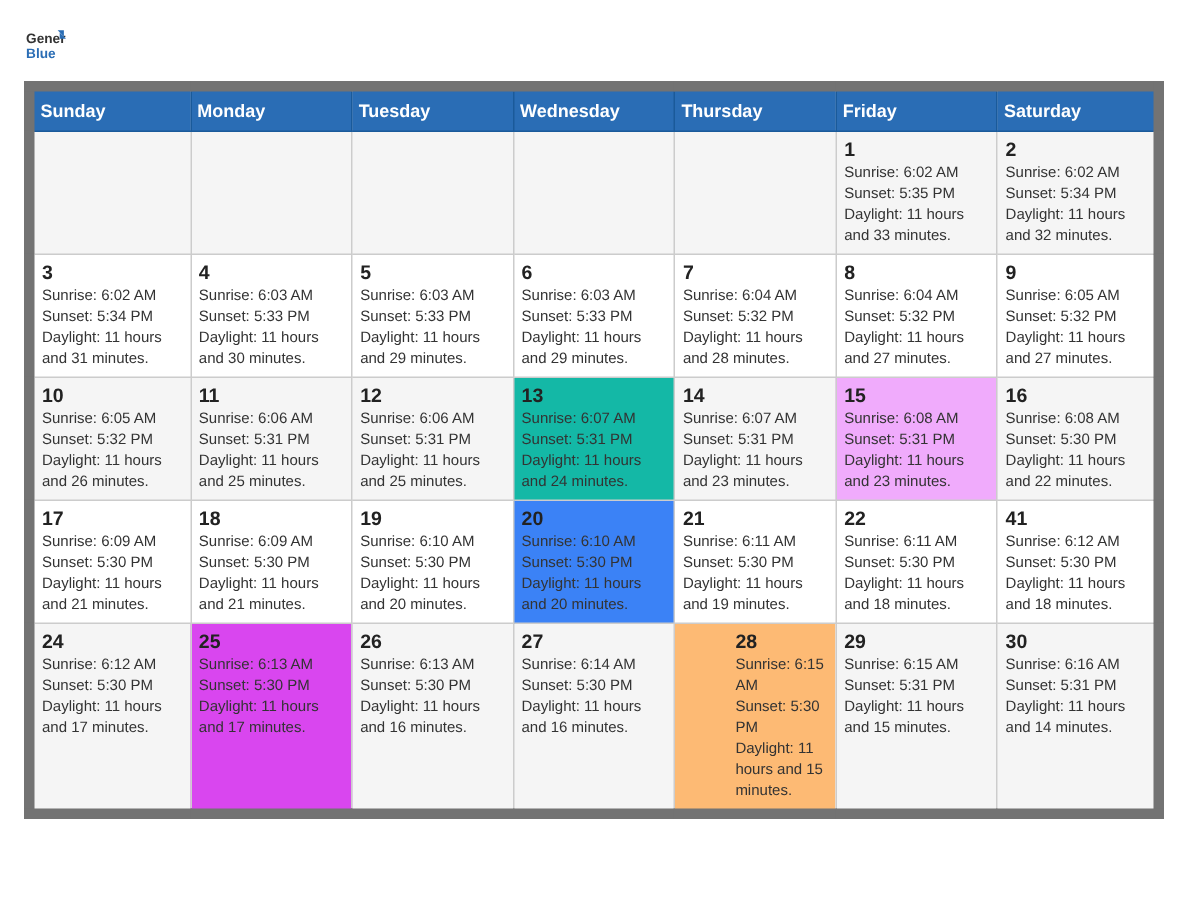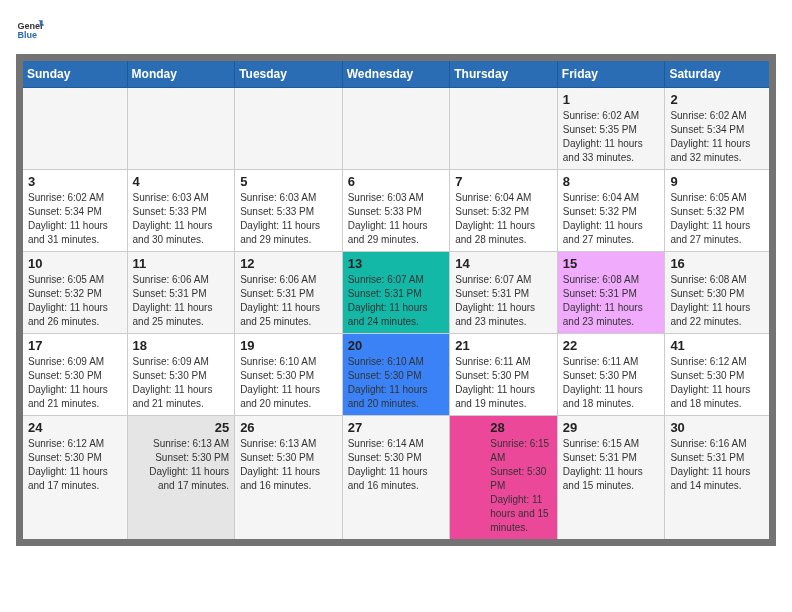--- a/index.html
+++ b/index.html
@@ -236,33 +236,33 @@
         <td style="background: rgb(255, 255, 255);">
           <span class="day-number">41</span>
           <div class="day-info">Sunrise: 6:12 AM<br>Sunset: 5:30 PM<br>Daylight: 11 hours and 18 minutes.</div>
         </td>
       </tr>
       <tr>
         <td style="background: rgb(245, 245, 245); margin-left: 28px;">
           <span class="day-number">24</span>
           <div class="day-info">Sunrise: 6:12 AM<br>Sunset: 5:30 PM<br>Daylight: 11 hours and 17 minutes.</div>
         </td>
-        <td style="background: #e5e5e5; text-align: right;">
+        <td style="background: #d946ef;">
           <span class="day-number">25</span>
           <div class="day-info">Sunrise: 6:13 AM<br>Sunset: 5:30 PM<br>Daylight: 11 hours and 17 minutes.</div>
         </td>
         <td style="background: rgb(245, 245, 245);">
           <span class="day-number">26</span>
           <div class="day-info">Sunrise: 6:13 AM<br>Sunset: 5:30 PM<br>Daylight: 11 hours and 16 minutes.</div>
         </td>
         <td style="background: rgb(245, 245, 245);">
           <span class="day-number">27</span>
           <div class="day-info">Sunrise: 6:14 AM<br>Sunset: 5:30 PM<br>Daylight: 11 hours and 16 minutes.</div>
         </td>
-        <td style="background: #ec4899; padding-left: 40px;">
+        <td style="background: #fdba74; padding-left: 40px;">
           <span class="day-number">28</span>
           <div class="day-info">Sunrise: 6:15 AM<br>Sunset: 5:30 PM<br>Daylight: 11 hours and 15 minutes.</div>
         </td>
         <td style="background: rgb(245, 245, 245);">
           <span class="day-number">29</span>
           <div class="day-info">Sunrise: 6:15 AM<br>Sunset: 5:31 PM<br>Daylight: 11 hours and 15 minutes.</div>
         </td>
         <td style="background: rgb(245, 245, 245);">
           <span class="day-number">30</span>
           <div class="day-info">Sunrise: 6:16 AM<br>Sunset: 5:31 PM<br>Daylight: 11 hours and 14 minutes.</div>

